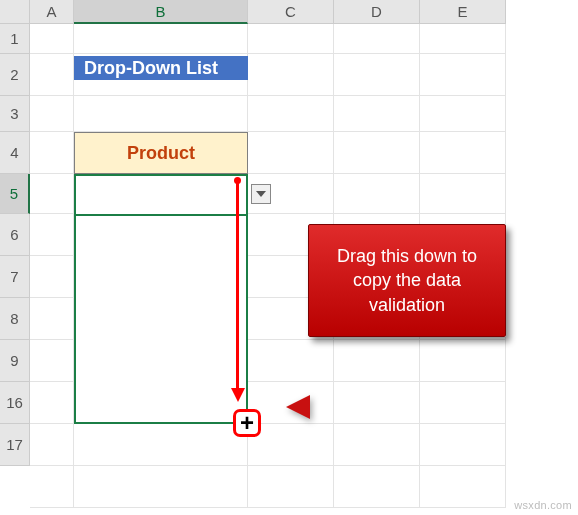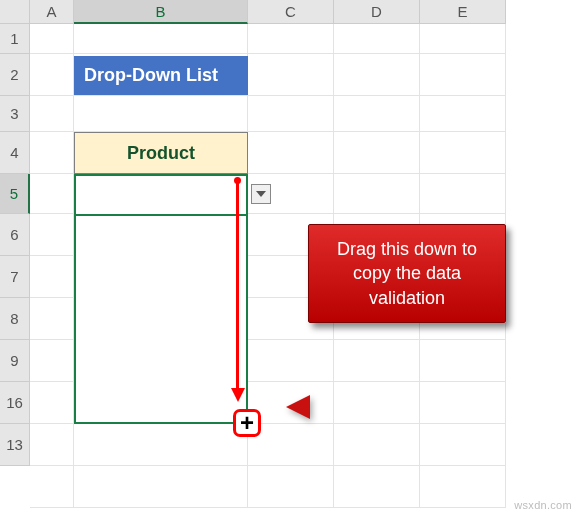--- a/index.html
+++ b/index.html
@@ -86,21 +86,21 @@
   }
   .prod-header {
     position: absolute;
     left: 76px;
     width: 170px;
     height: 38px;
     background: #FFF2CC;
     border: 1px solid #7F7F7F;
     font-weight: 700;
     font-size: 18px;
-    color: #14532d;
+    color: #c2410c;
     display: flex;
     align-items: center;
     justify-content: center;
   }
   .sel-box {
     position: absolute;
     left: 76px;
     width: 170px;
     border: 2.5px solid #1B7E46;
     background: #fff;
@@ -132,21 +132,21 @@
     color: #000;
     font-family: Arial, sans-serif;
   }
   .callout {
     position: absolute;
     background: linear-gradient(#E02B2B, #B80000);
     color: #fff;
     font-size: 18px;
     font-weight: 400;
     text-align: center;
-    padding: 12px 14px;
+    padding: 19px 14px;
     width: 198px;
     border: 1px solid #7a0000;
     border-radius: 2px;
     box-shadow: 4px 5px 6px rgba(0,0,0,0.45);
     line-height: 1.35;
   }
   .callout-tail {
     position: absolute;
     width: 0; height: 0;
     border-top: 12px solid transparent;
@@ -192,21 +192,21 @@
       <div class="row-h" style="height: 30px; width: 30px;">1</div>
       <div class="row-h" style="height: 42px; width: 30px;">2</div>
       <div class="row-h" style="height: 36px; width: 30px;">3</div>
       <div class="row-h" style="height: 42px; width: 30px;">4</div>
       <div class="row-h active" style="height: 40px; width: 30px;">5</div>
       <div class="row-h" style="height: 42px; width: 30px;">6</div>
       <div class="row-h" style="height: 42px; width: 30px;">7</div>
       <div class="row-h" style="height: 42px; width: 30px;">8</div>
       <div class="row-h" style="height: 42px; width: 30px;">9</div>
       <div class="row-h" style="height: 42px; width: 30px;">16</div>
-      <div class="row-h" style="height: 42px; width: 30px;">13</div>
+      <div class="row-h" style="height: 42px; width: 30px;">17</div>
     </div>
   <div class="cells" id="cells">
       <div class="cell" style="left: 0px; top: 0px; width: 44px; height: 30px;"></div>
       <div class="cell" style="left: 44px; top: 0px; width: 174px; height: 30px;"></div>
       <div class="cell" style="left: 218px; top: 0px; width: 86px; height: 30px;"></div>
       <div class="cell" style="left: 304px; top: 0px; width: 86px; height: 30px;"></div>
       <div class="cell" style="left: 390px; top: 0px; width: 86px; height: 30px;"></div>
       <div class="cell" style="left: 0px; top: 30px; width: 44px; height: 42px;"></div>
       <div class="cell" style="left: 44px; top: 30px; width: 174px; height: 42px;"></div>
       <div class="cell" style="left: 218px; top: 30px; width: 86px; height: 42px;"></div>
@@ -258,21 +258,21 @@
       <div class="cell" style="left: 304px; top: 400px; width: 86px; height: 42px;"></div>
       <div class="cell" style="left: 390px; top: 400px; width: 86px; height: 42px;"></div>
       <div class="cell" style="left: 0px; top: 442px; width: 44px; height: 42px;"></div>
       <div class="cell" style="left: 44px; top: 442px; width: 174px; height: 42px;"></div>
       <div class="cell" style="left: 218px; top: 442px; width: 86px; height: 42px;"></div>
       <div class="cell" style="left: 304px; top: 442px; width: 86px; height: 42px;"></div>
       <div class="cell" style="left: 390px; top: 442px; width: 86px; height: 42px;"></div>
     </div>
 </div>
 
-<div class="title-cell" id="titleCell" style="left: 74px; top: 56px; width: 174px; height: 39px;">Drop-Down List</div>
+<div class="title-cell" id="titleCell" style="left: 74px; top: 56px; width: 174px; height: 24px;">Drop-Down List</div>
 
 <div class="prod-header" id="prodHeader" style="left: 74px; top: 132px; width: 174px; height: 42px;">Product</div>
 
 <div class="sel-box" id="selBox" style="left: 74px; top: 174px; width: 174px; height: 250px;">
     <div style="position: absolute; left: 0px; right: 0px; top: 38px; height: 2px; background: rgb(27, 126, 70);"></div>
   </div>
 
 <div class="dd-btn" id="ddBtn" style="left: 251px; top: 184px;">
   <svg width="10" height="6" viewBox="0 0 10 6">
     <polygon points="0,0 10,0 5,6" fill="#555"></polygon>

